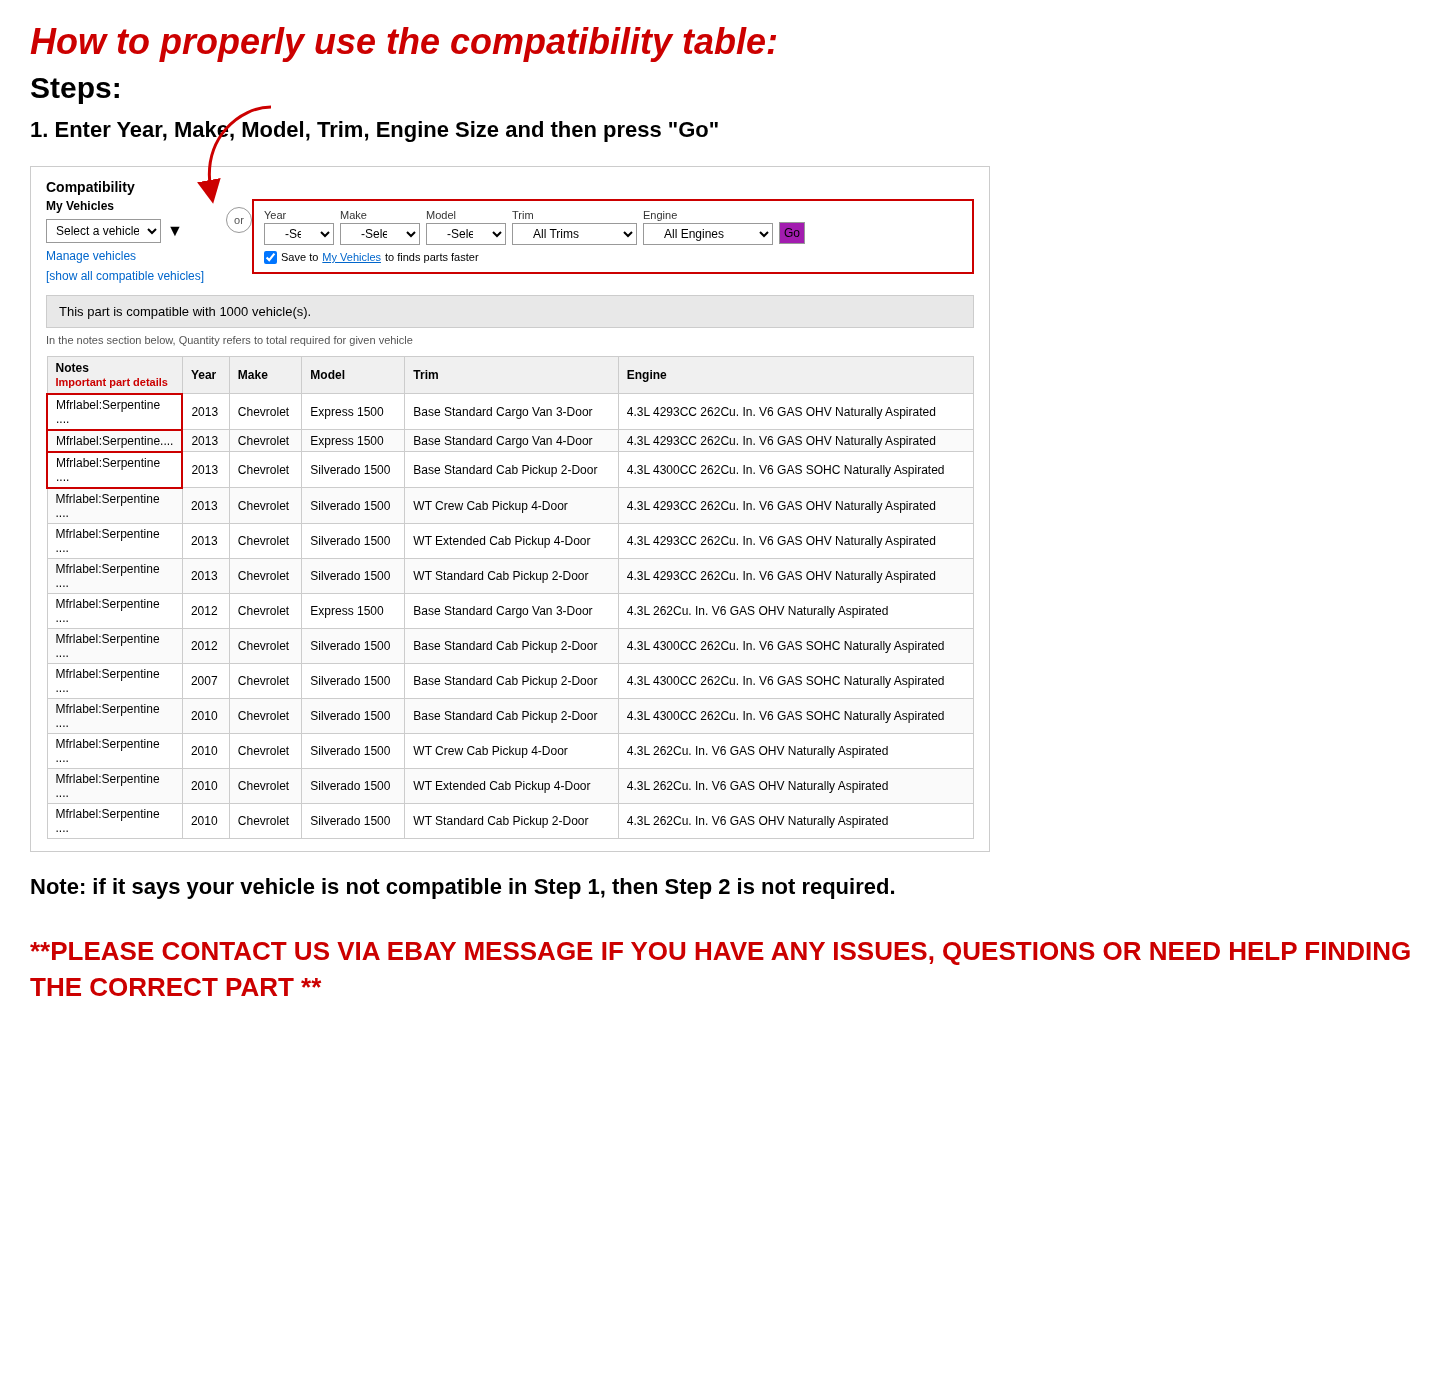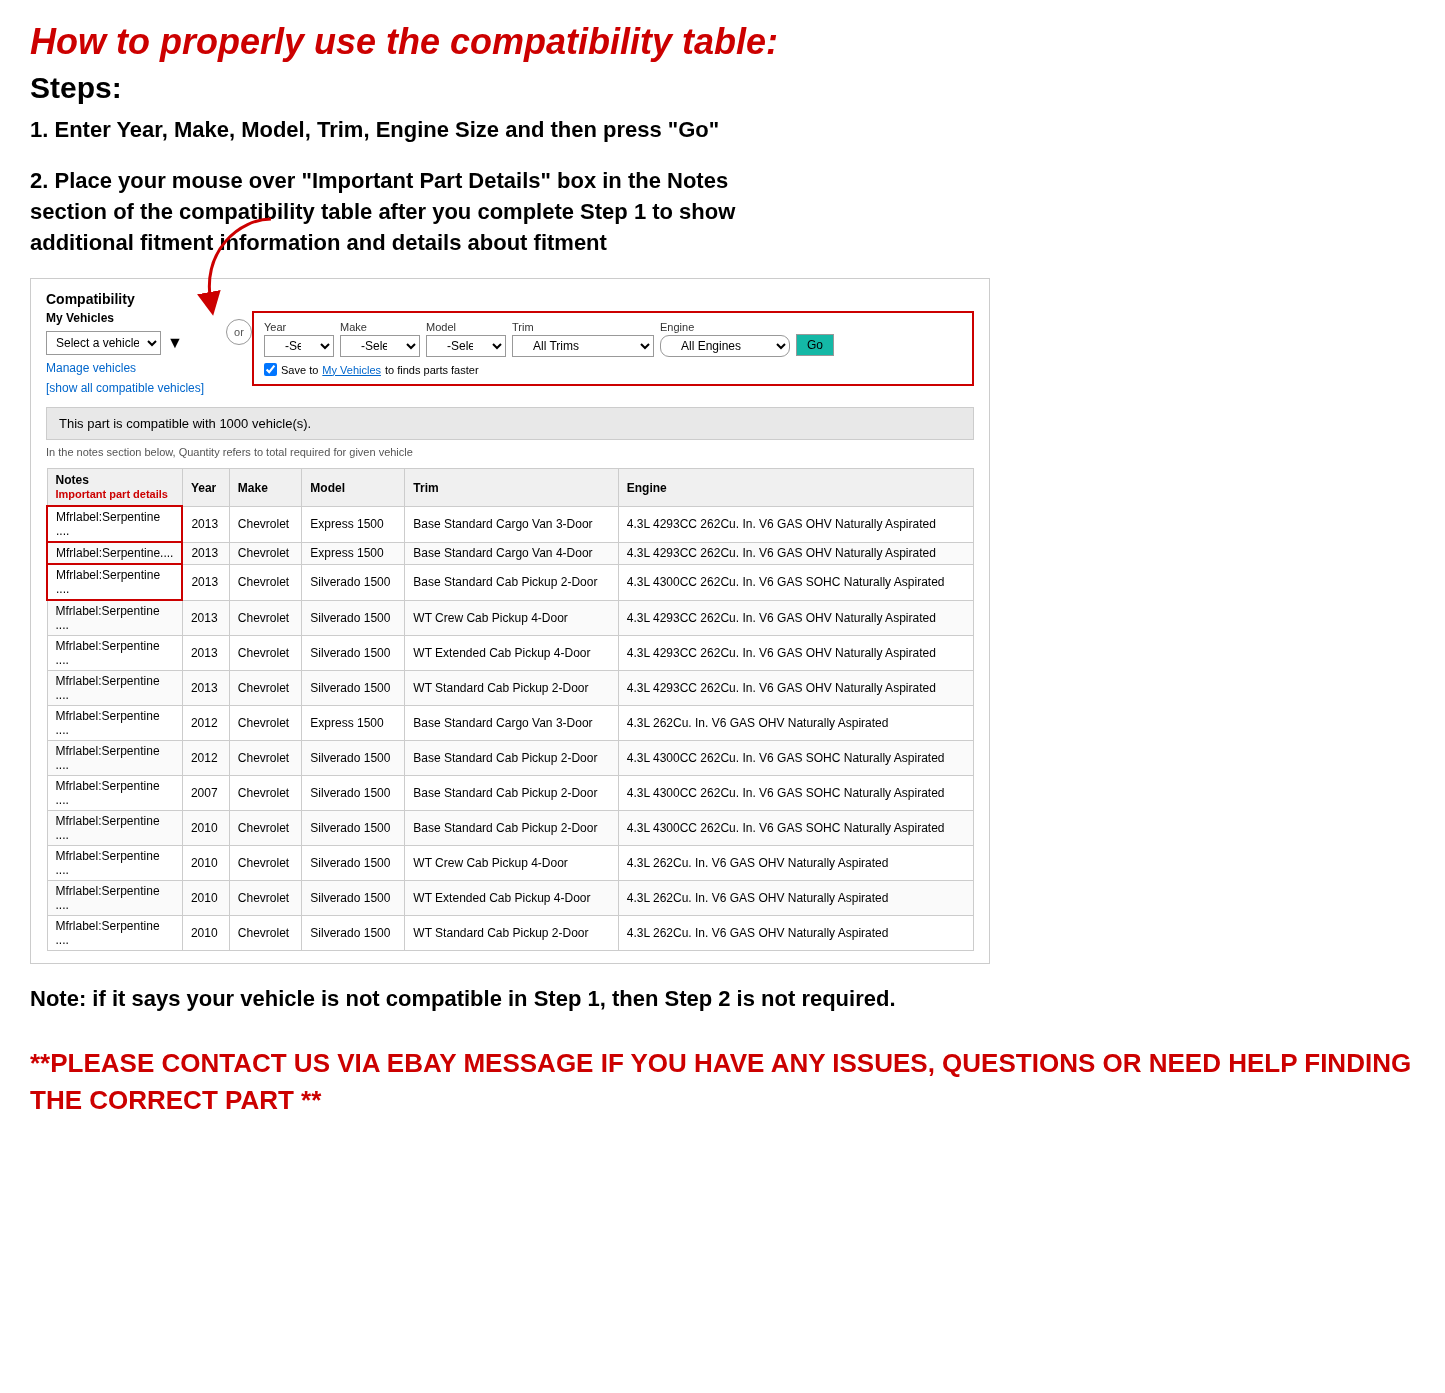--- a/index.html
+++ b/index.html
@@ -127,26 +127,26 @@
       color: #333;
     }
     .field-select {
       border: 1px solid #999;
       background: #fff;
       padding: 2px 16px;
       font-size: 12px;
     }
     .field-select-sm { width: 70px; }
     .field-select-md { width: 80px; }
-    .field-select-lg { width: 142px; }
-    .field-select-xl { width: 130px; border-radius: 9px; }
+    .field-select-lg { width: 125px; }
+    .field-select-xl { width: 130px; }
     .go-btn {
-      background: #14b8a6;
+      background: #a21caf;
       border: 1px solid #999;
-      padding: 3px 10px;
+      padding: 3px 4px;
       font-size: 12px;
       cursor: pointer;
       margin-bottom: 1px;
     }
     .save-row {
       display: flex;
       align-items: center;
       gap: 4px;
       font-size: 11px;
     }
@@ -216,25 +216,20 @@
     }
   </style>
 </head>
 <body>
 
 <h1 class="main-title">How to properly use the compatibility table:</h1>
 <h2 class="steps-title">Steps:</h2>
 <p class="step-text">1. Enter Year, Make, Model, Trim, Engine Size and then press "Go"</p>
 
 <div class="instruction-wrapper">
-  <div class="step-text-block">
-    <span>2. Place your mouse over "Important Part Details" box in the Notes</span><br>
-    <span>section of the compatibility table after you complete Step 1 to show</span><br>
-    <span>additional fitment information and details about fitment</span>
-  </div>
 
   <div class="compatibility-box">
 
     <svg class="arrow-svg" viewBox="0 0 120 120">
       <defs>
         <marker id="arrowhead" markerWidth="8" markerHeight="8" refX="4" refY="4" orient="auto">
           <path d="M0,0 L8,4 L0,8 Z" fill="#cc0000"></path>
         </marker>
       </defs>
       <path d="M90,10 C60,10 20,40 30,95" stroke="#cc0000" stroke-width="3" fill="none" marker-end="url(#arrowhead)"></path>

